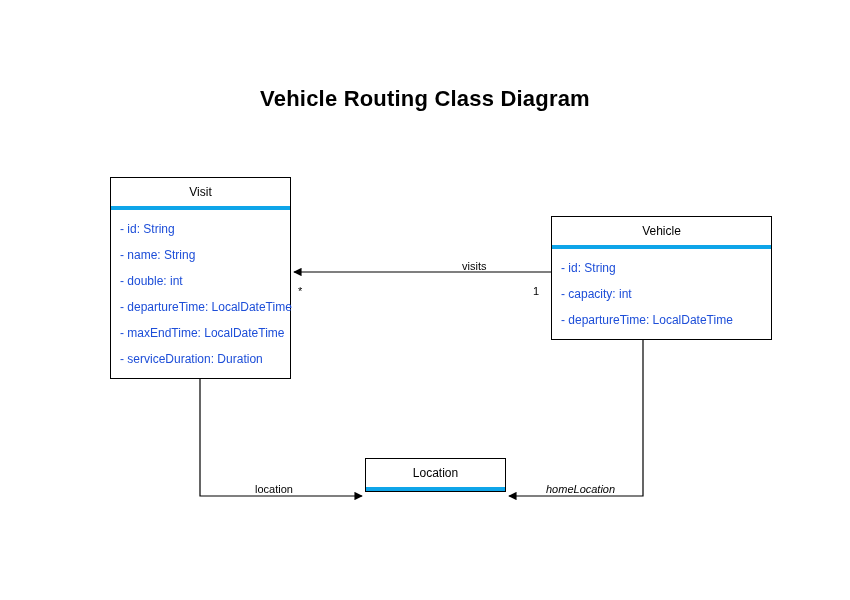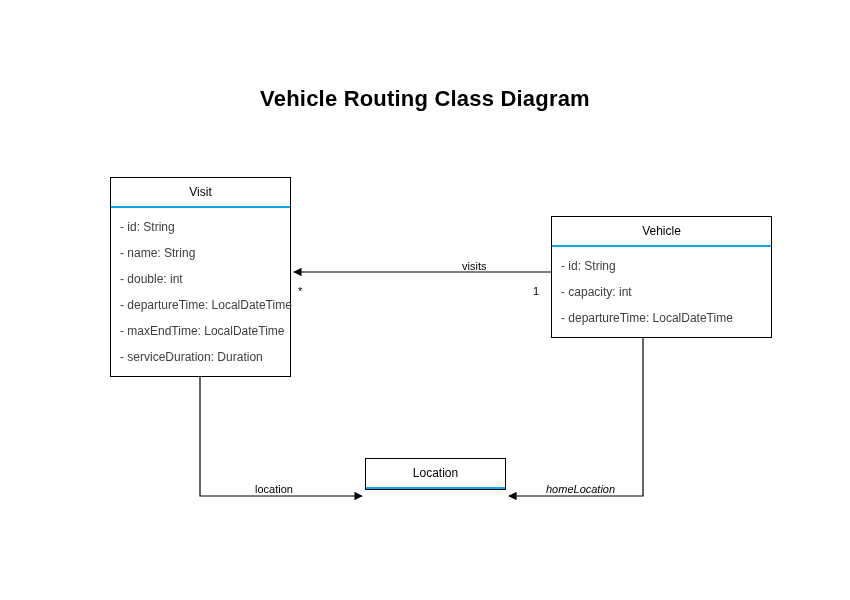--- a/index.html
+++ b/index.html
@@ -43,35 +43,35 @@
     background: #ffffff;
     border: 1px solid #000000;
     z-index: 3;
   }
   .uml-class-name {
     box-sizing: border-box;
     text-align: center;
     font-size: 12px;
     line-height: 1;
     padding: 8px 6px 8px 6px;
-    border-bottom: 2px solid #0ea5e9;
+    border-bottom: 4px solid #0ea5e9;
     background: #ffffff;
     color: #000000;
   }
   .uml-attrs {
     box-sizing: border-box;
     padding: 6px 0 6px 0;
     background: #ffffff;
   }
   .uml-attr {
     font-size: 12px;
     line-height: 1;
     padding: 7px 0 7px 9px;
     white-space: nowrap;
-    color: #404040;
+    color: #1d4ed8;
   }
 
   
   #class-visit    { left: 110px; top: 177px; width: 181px; }
   #class-vehicle  { left: 551px; top: 216px; width: 221px; }
   #class-location { left: 365px; top: 458px; width: 141px; }
 
   
   .edge-label {
     position: absolute;

